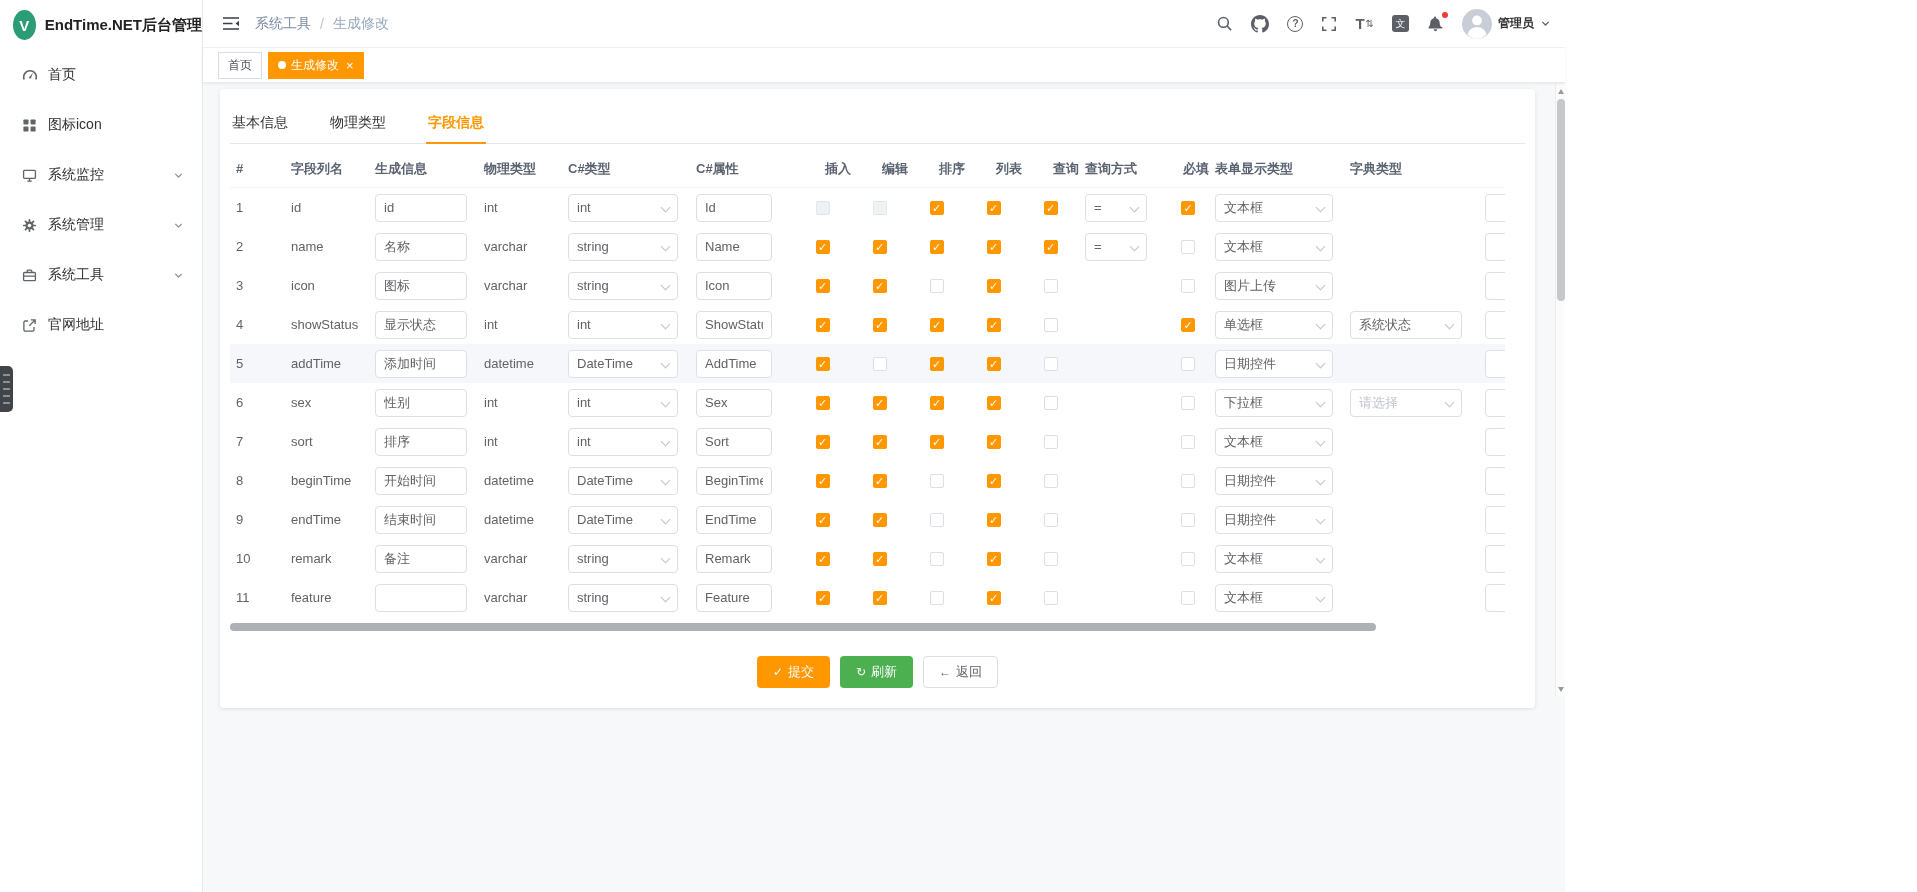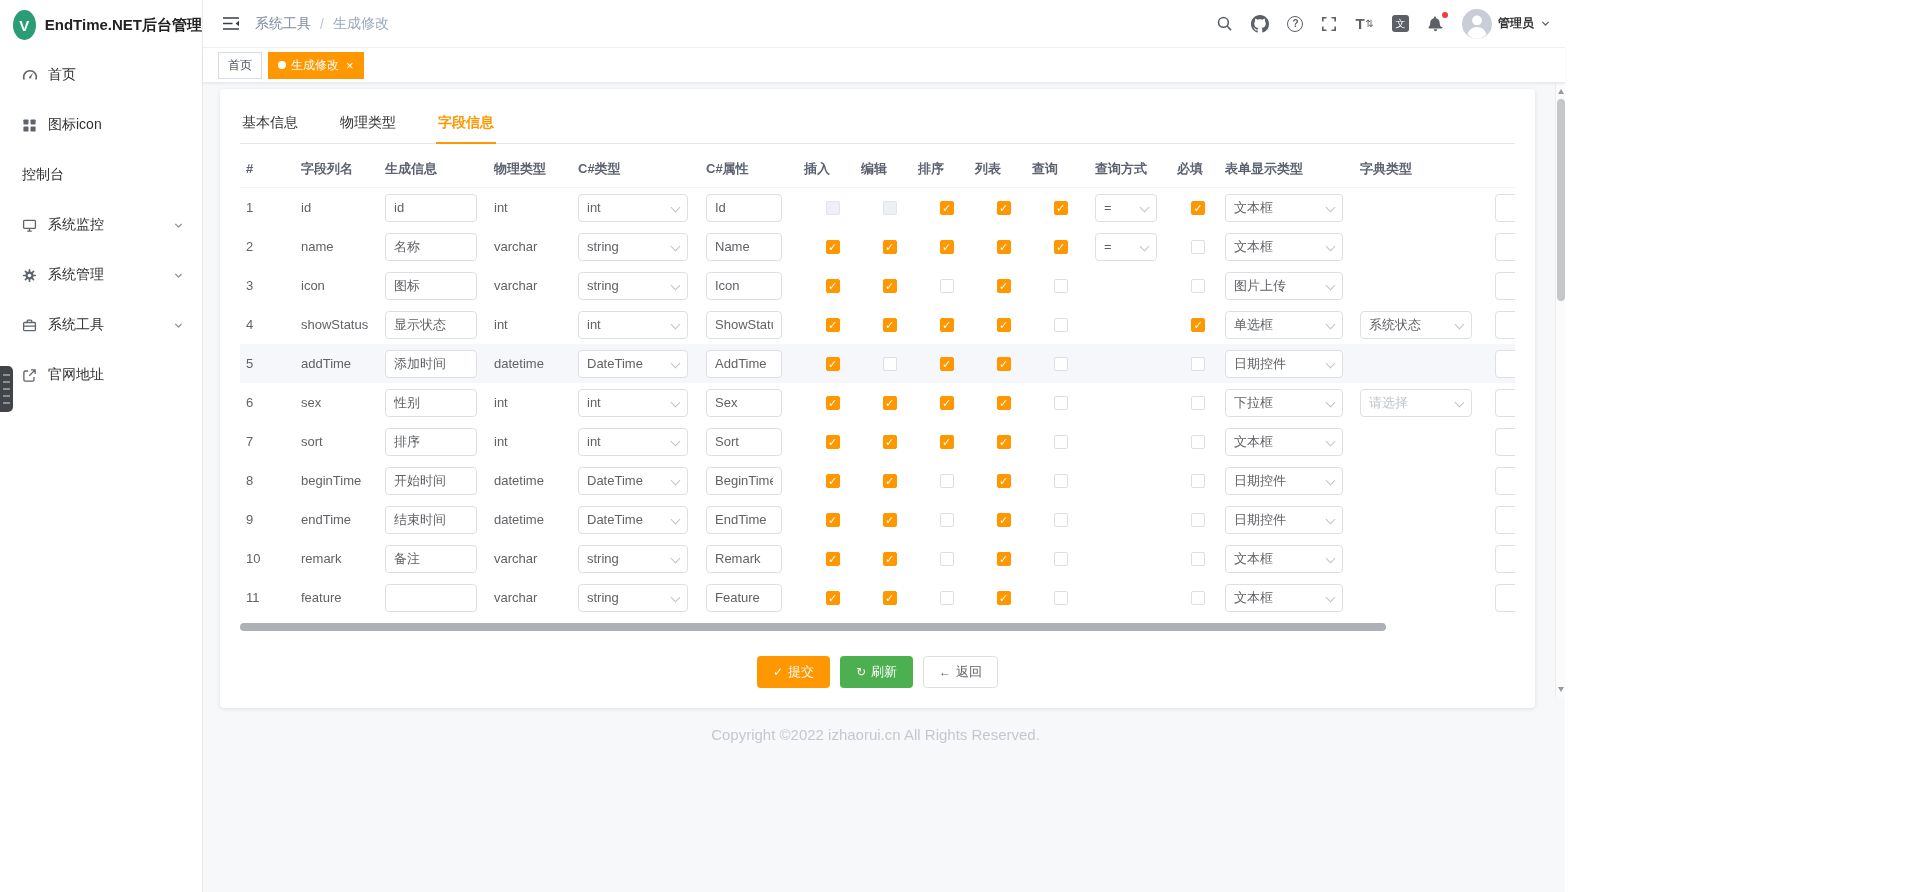--- a/index.html
+++ b/index.html
@@ -48,33 +48,33 @@
   .tags-bar { height:35px; background:#fff; border-bottom:1px solid #e6e9ef; box-shadow:0 1px 3px rgba(0,0,0,.06);
     display:flex; align-items:center; padding-left:15px; gap:6px; position:relative; z-index:1; }
   .tag { display:inline-flex; align-items:center; gap:5px; height:27px; padding:0 9px; border:1px solid #d8dce5;
     background:#fff; font-size:12px; color:#495060; cursor:pointer; }
   .tag.active { background:#ff9800; border-color:#ff9800; color:#fff; }
   .tag-dot { width:8px; height:8px; border-radius:50%; background:#fff; display:inline-block; }
   .tag-close { font-size:13px; line-height:1; margin-left:2px; }
 
   
   .content { flex:1; background:#f7f8fa; padding:6px 0 0 17px; position:relative; overflow:hidden; }
-  .card { width:1315px; background:#fff; border-radius:4px; box-shadow:0 1px 4px rgba(0,0,0,.1); padding:14px 20px 20px; }
+  .card { width:1315px; background:#fff; border-radius:4px; box-shadow:0 1px 4px rgba(0,0,0,.1); padding:14px 10px 20px; }
 
   .panel-tabs { display:flex; gap:38px; border-bottom:1px solid #e4e7ed; }
   .ptab { font-size:14px; color:#303133; padding:11px 2px; cursor:pointer; position:relative; }
   .ptab.active { color:#ff9800; font-weight:bold; }
   .ptab.active::after { content:''; position:absolute; left:0; right:0; bottom:-1px; height:2px; background:#ff9800; }
 
   .table-wrap { width:1275px; overflow:hidden; margin-top:6px; }
   .grid-row { display:grid; width:1359px; align-items:center;
     grid-template-columns:55px 84px 109px 84px 128px 104px 57px 57px 57px 57px 57px 88px 42px 135px 135px 110px; }
   .thead { height:38px; font-size:13px; font-weight:bold; color:#5b6270; border-bottom:1px solid #f2f4f7; }
   .th { padding-left:6px; white-space:nowrap; }
-  .th.ctr { text-align:left; padding-left:0; }
+  .th.ctr { text-align:right; padding-left:0; }
   .trow { height:39px; font-size:13px; color:#606266; }
   .trow.hl { background:#f5f7fa; }
   .td { padding-left:6px; white-space:nowrap; }
   .td.c { text-align:center; padding-left:0; }
 
   .inp { height:28px; border:1px solid #dcdfe6; border-radius:4px; padding:0 8px; font-size:13px; color:#606266;
     background:#fff; outline:none; font-family:inherit; }
   .w92{width:92px} .w110{width:110px} .w76{width:76px} .w62{width:62px} .w118{width:118px} .w112{width:112px} .w100{width:100px}
 
   .sel { position:relative; height:28px; border:1px solid #dcdfe6; border-radius:4px; background:#fff;
@@ -141,25 +141,20 @@
         <div class="side-item">
     <span class="side-icon">
             <svg width="15" height="15" viewBox="0 0 16 16" fill="currentColor">
               <rect x="1.5" y="1.5" width="5.4" height="5.4" rx="1"></rect>
               <rect x="9.1" y="1.5" width="5.4" height="5.4" rx="1"></rect>
               <rect x="1.5" y="9.1" width="5.4" height="5.4" rx="1"></rect>
               <rect x="9.1" y="9.1" width="5.4" height="5.4" rx="1"></rect>
             </svg>
           </span>
     <span class="side-label">图标icon</span>
-
-  </div>
-        <div class="side-item">
-
-    <span class="side-label">控制台</span>
 
   </div>
         <div class="side-item">
     <span class="side-icon">
             <svg width="15" height="15" viewBox="0 0 16 16" fill="none" stroke="currentColor" stroke-width="1.4">
               <rect x="1.7" y="2.5" width="12.6" height="8.6" rx="1"></rect>
               <path d="M5.6 14h4.8M8 11.2V14"></path>
             </svg>
           </span>
     <span class="side-label">系统监控</span>
@@ -732,21 +727,20 @@
             <button class="btn success">
               <span class="bic">↻</span>
               <span>刷新</span>
             </button>
             <button class="btn default">
               <span class="bic">←</span>
               <span>返回</span>
             </button>
           </div>
       </div>
-      <div class="page-footer">Copyright ©2022 izhaorui.cn All Rights Reserved.</div>
     </div>
 
     <div class="vscroll">
       <span class="va up"></span>
       <div class="vthumb"></div>
       <span class="va down"></span>
     </div>
 
   </div>
 </div>

